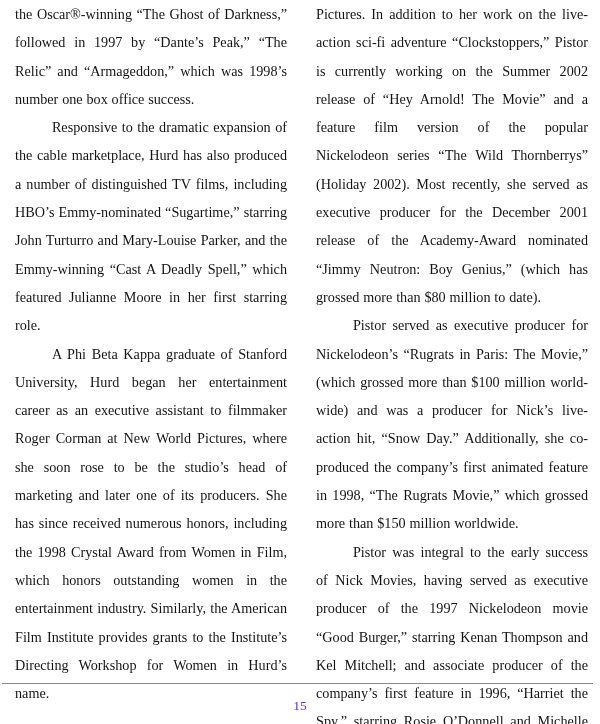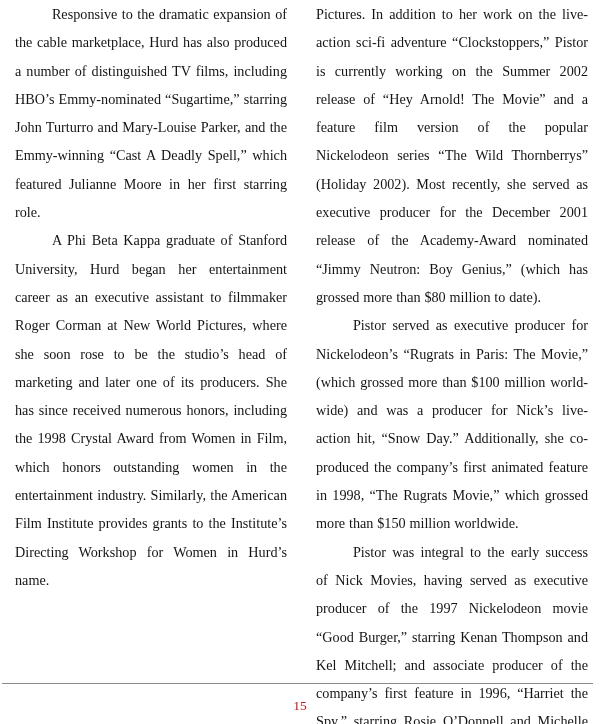--- a/index.html
+++ b/index.html
@@ -66,32 +66,33 @@
     background: #8a8a8a;
   }
   #page-number {
     position: absolute;
     left: 0;
     top: 697px;
     width: 600px;
     text-align: center;
     font-size: 13.5px;
     line-height: 18px;
-    color: #b91c1c;
+    color: #6d28d9;
     font-family: "Liberation Serif", "DejaVu Serif", serif;
   }
 </style>
 </head>
 <body>
 
 <div id="page">
 
   <div id="columns">
 
     <div class="column left">
+      <p class="para cont">the Oscar®-winning “The Ghost of Darkness,” followed in 1997 by “Dante’s Peak,” “The Relic” and “Armageddon,” which was 1998’s number one box office success.</p>
       <p class="para">Responsive to the dramatic expansion of the cable marketplace, Hurd has also produced a number of distinguished TV films, including HBO’s Emmy-nominated “Sugartime,” starring John Turturro and Mary-Louise Parker, and the Emmy-winning “Cast A Deadly Spell,” which featured Julianne Moore in her first starring role.</p>
       <p class="para">A Phi Beta Kappa graduate of Stanford University, Hurd began her entertainment career as an executive assistant to filmmaker Roger Corman at New World Pictures, where she soon rose to be the studio’s head of marketing and later one of its producers. She has since received numerous honors, including the 1998 Crystal Award from Women in Film, which honors outstanding women in the entertainment industry. Similarly, the American Film Institute provides grants to the Institute’s Directing Workshop for Women in Hurd’s name.</p>
 
     </div>
 
     <div class="column right">
       <p class="para cont">Pictures. In addition to her work on the live-action sci-fi adventure “Clockstoppers,” Pistor is currently working on the Summer 2002 release of “Hey Arnold! The Movie” and a feature film version of the popular Nickelodeon series “The Wild Thornberrys” (Holiday 2002). Most recently, she served as executive producer for the December 2001 release of the Academy-Award nominated “Jimmy Neutron: Boy Genius,” (which has grossed more than $80 million to date).</p>
       <p class="para">Pistor served as executive producer for Nickelodeon’s “Rugrats in Paris: The Movie,” (which grossed more than $100 million world-wide) and was a producer for Nick’s  live-action hit, “Snow Day.” Additionally, she co-produced the company’s first animated feature in 1998, “The Rugrats Movie,” which grossed more than $150 million worldwide.</p>
       <p class="para">Pistor was integral to the early success of Nick Movies, having served as executive producer of the 1997 Nickelodeon movie “Good Burger,” starring Kenan Thompson and Kel Mitchell; and associate producer of the company’s first feature in 1996, “Harriet the Spy,” starring Rosie O’Donnell and Michelle Trachtenberg.</p>
     </div>

